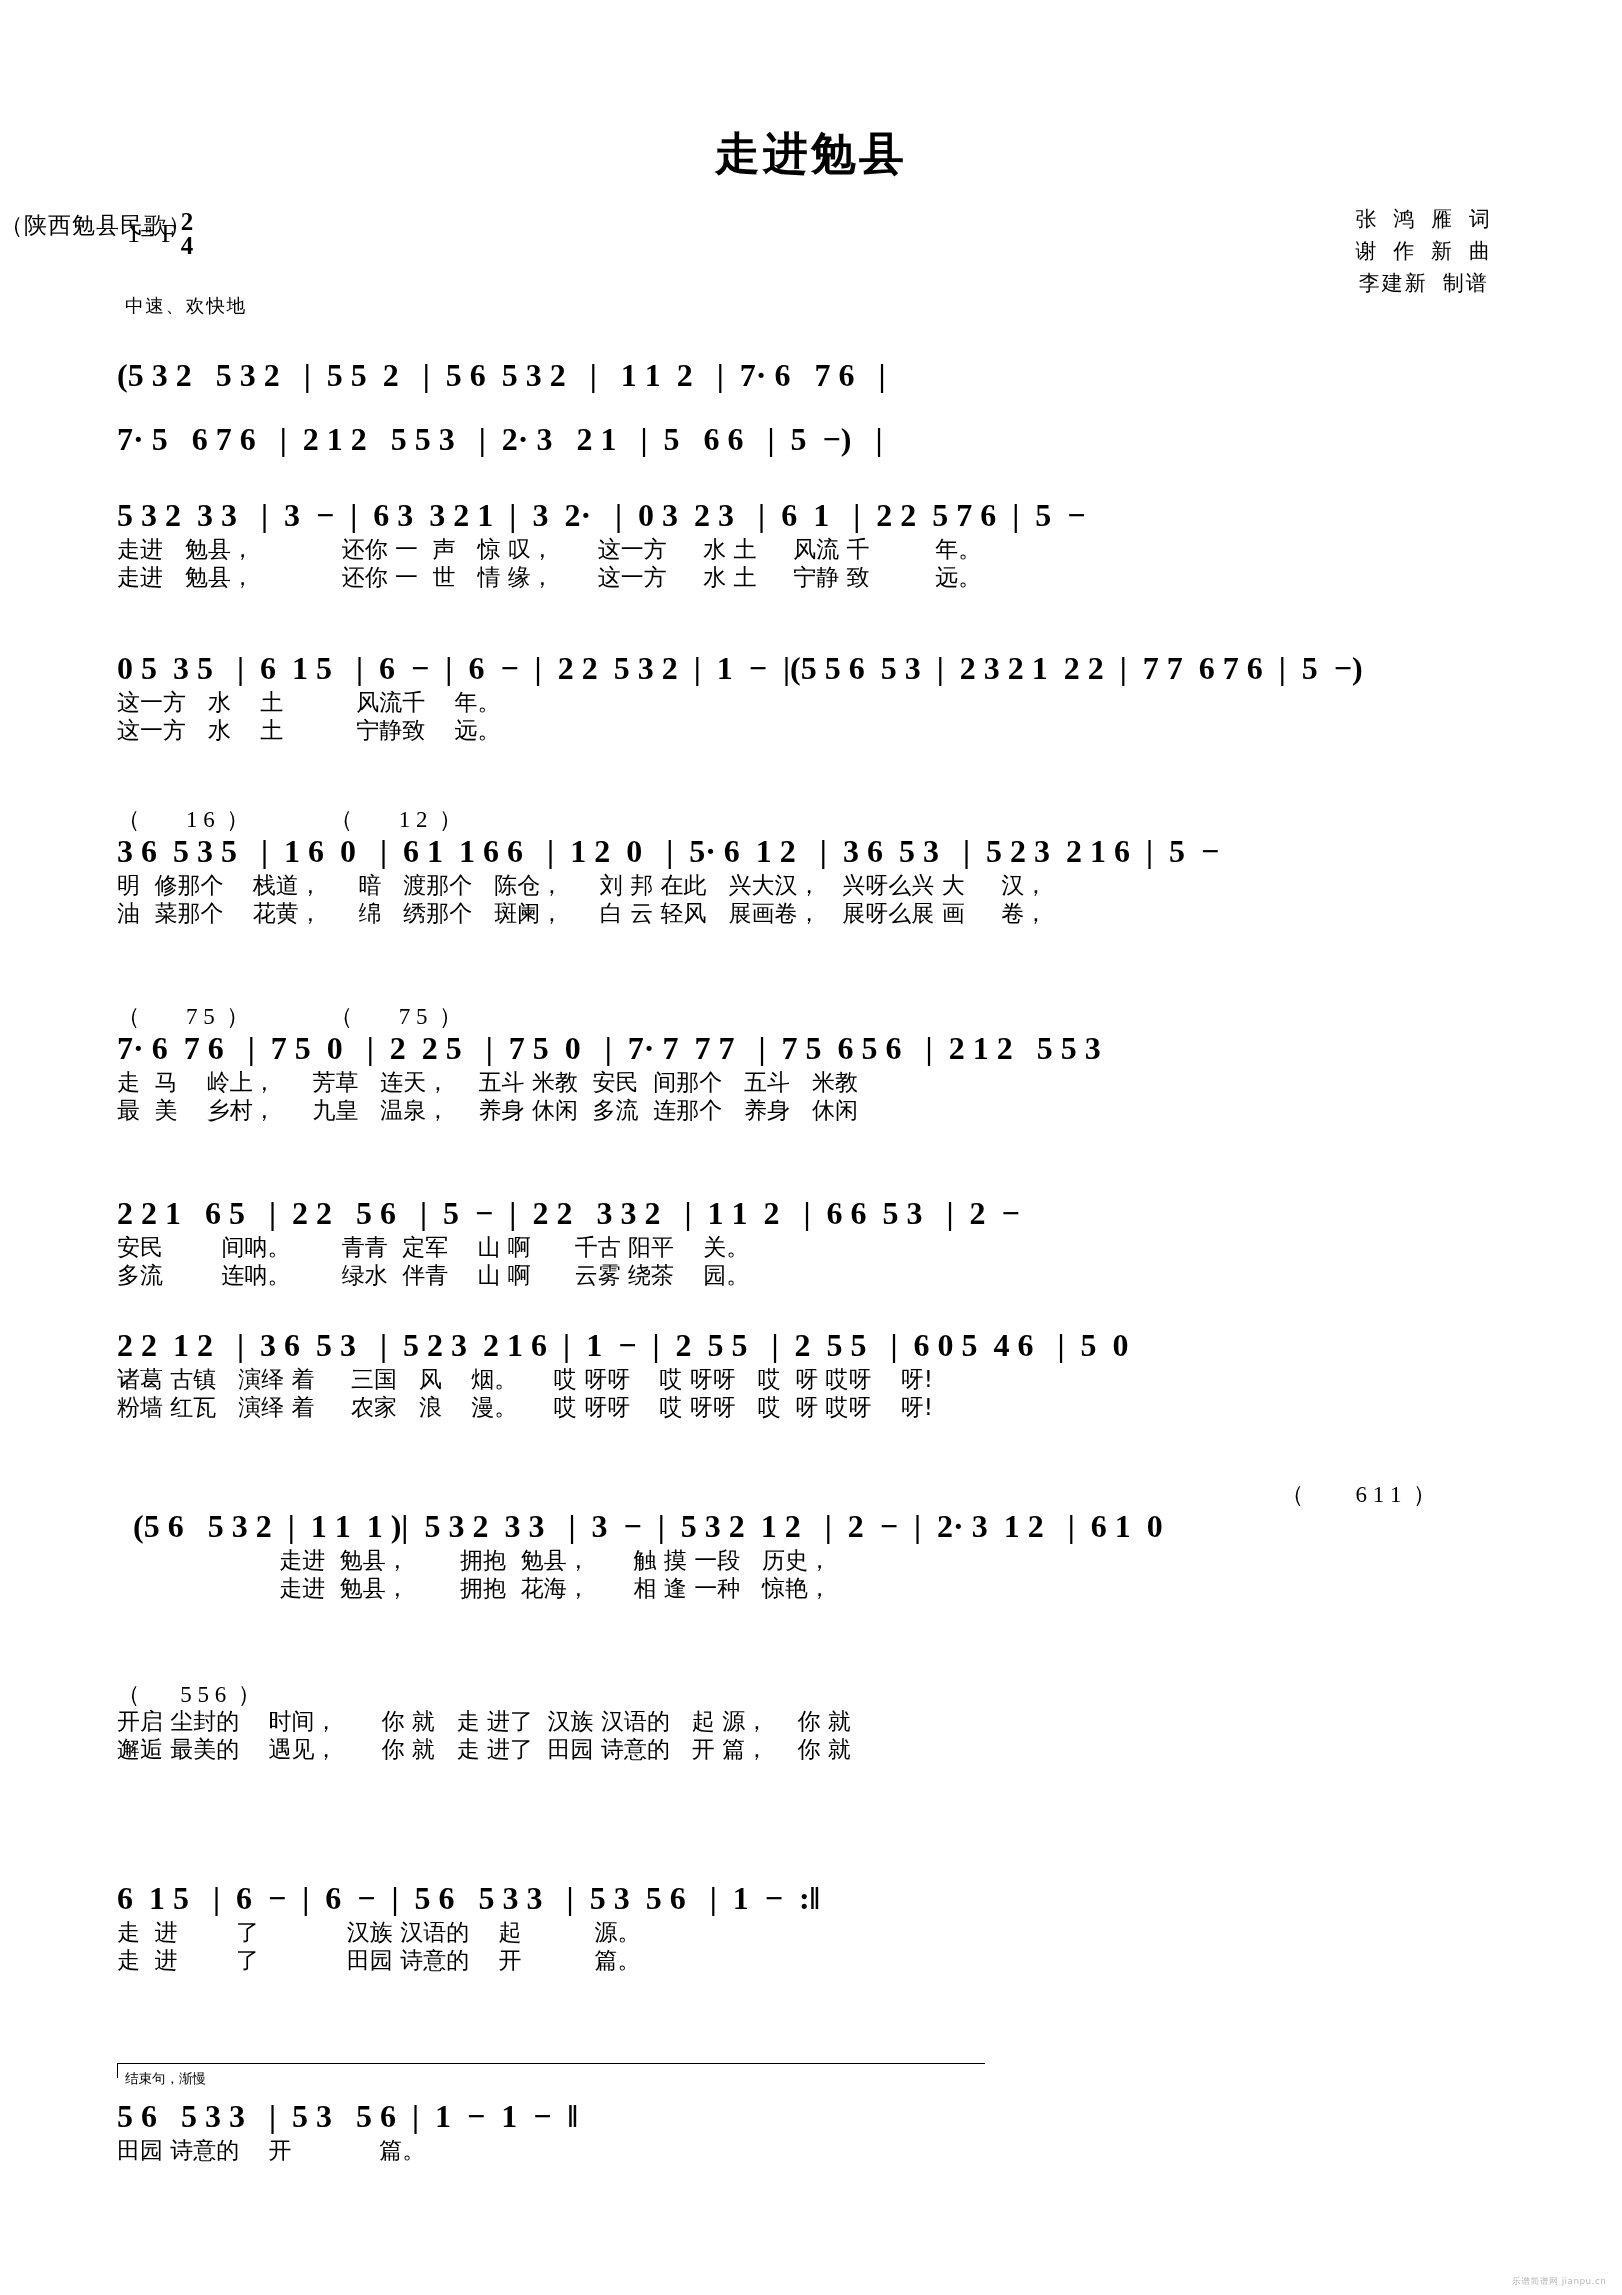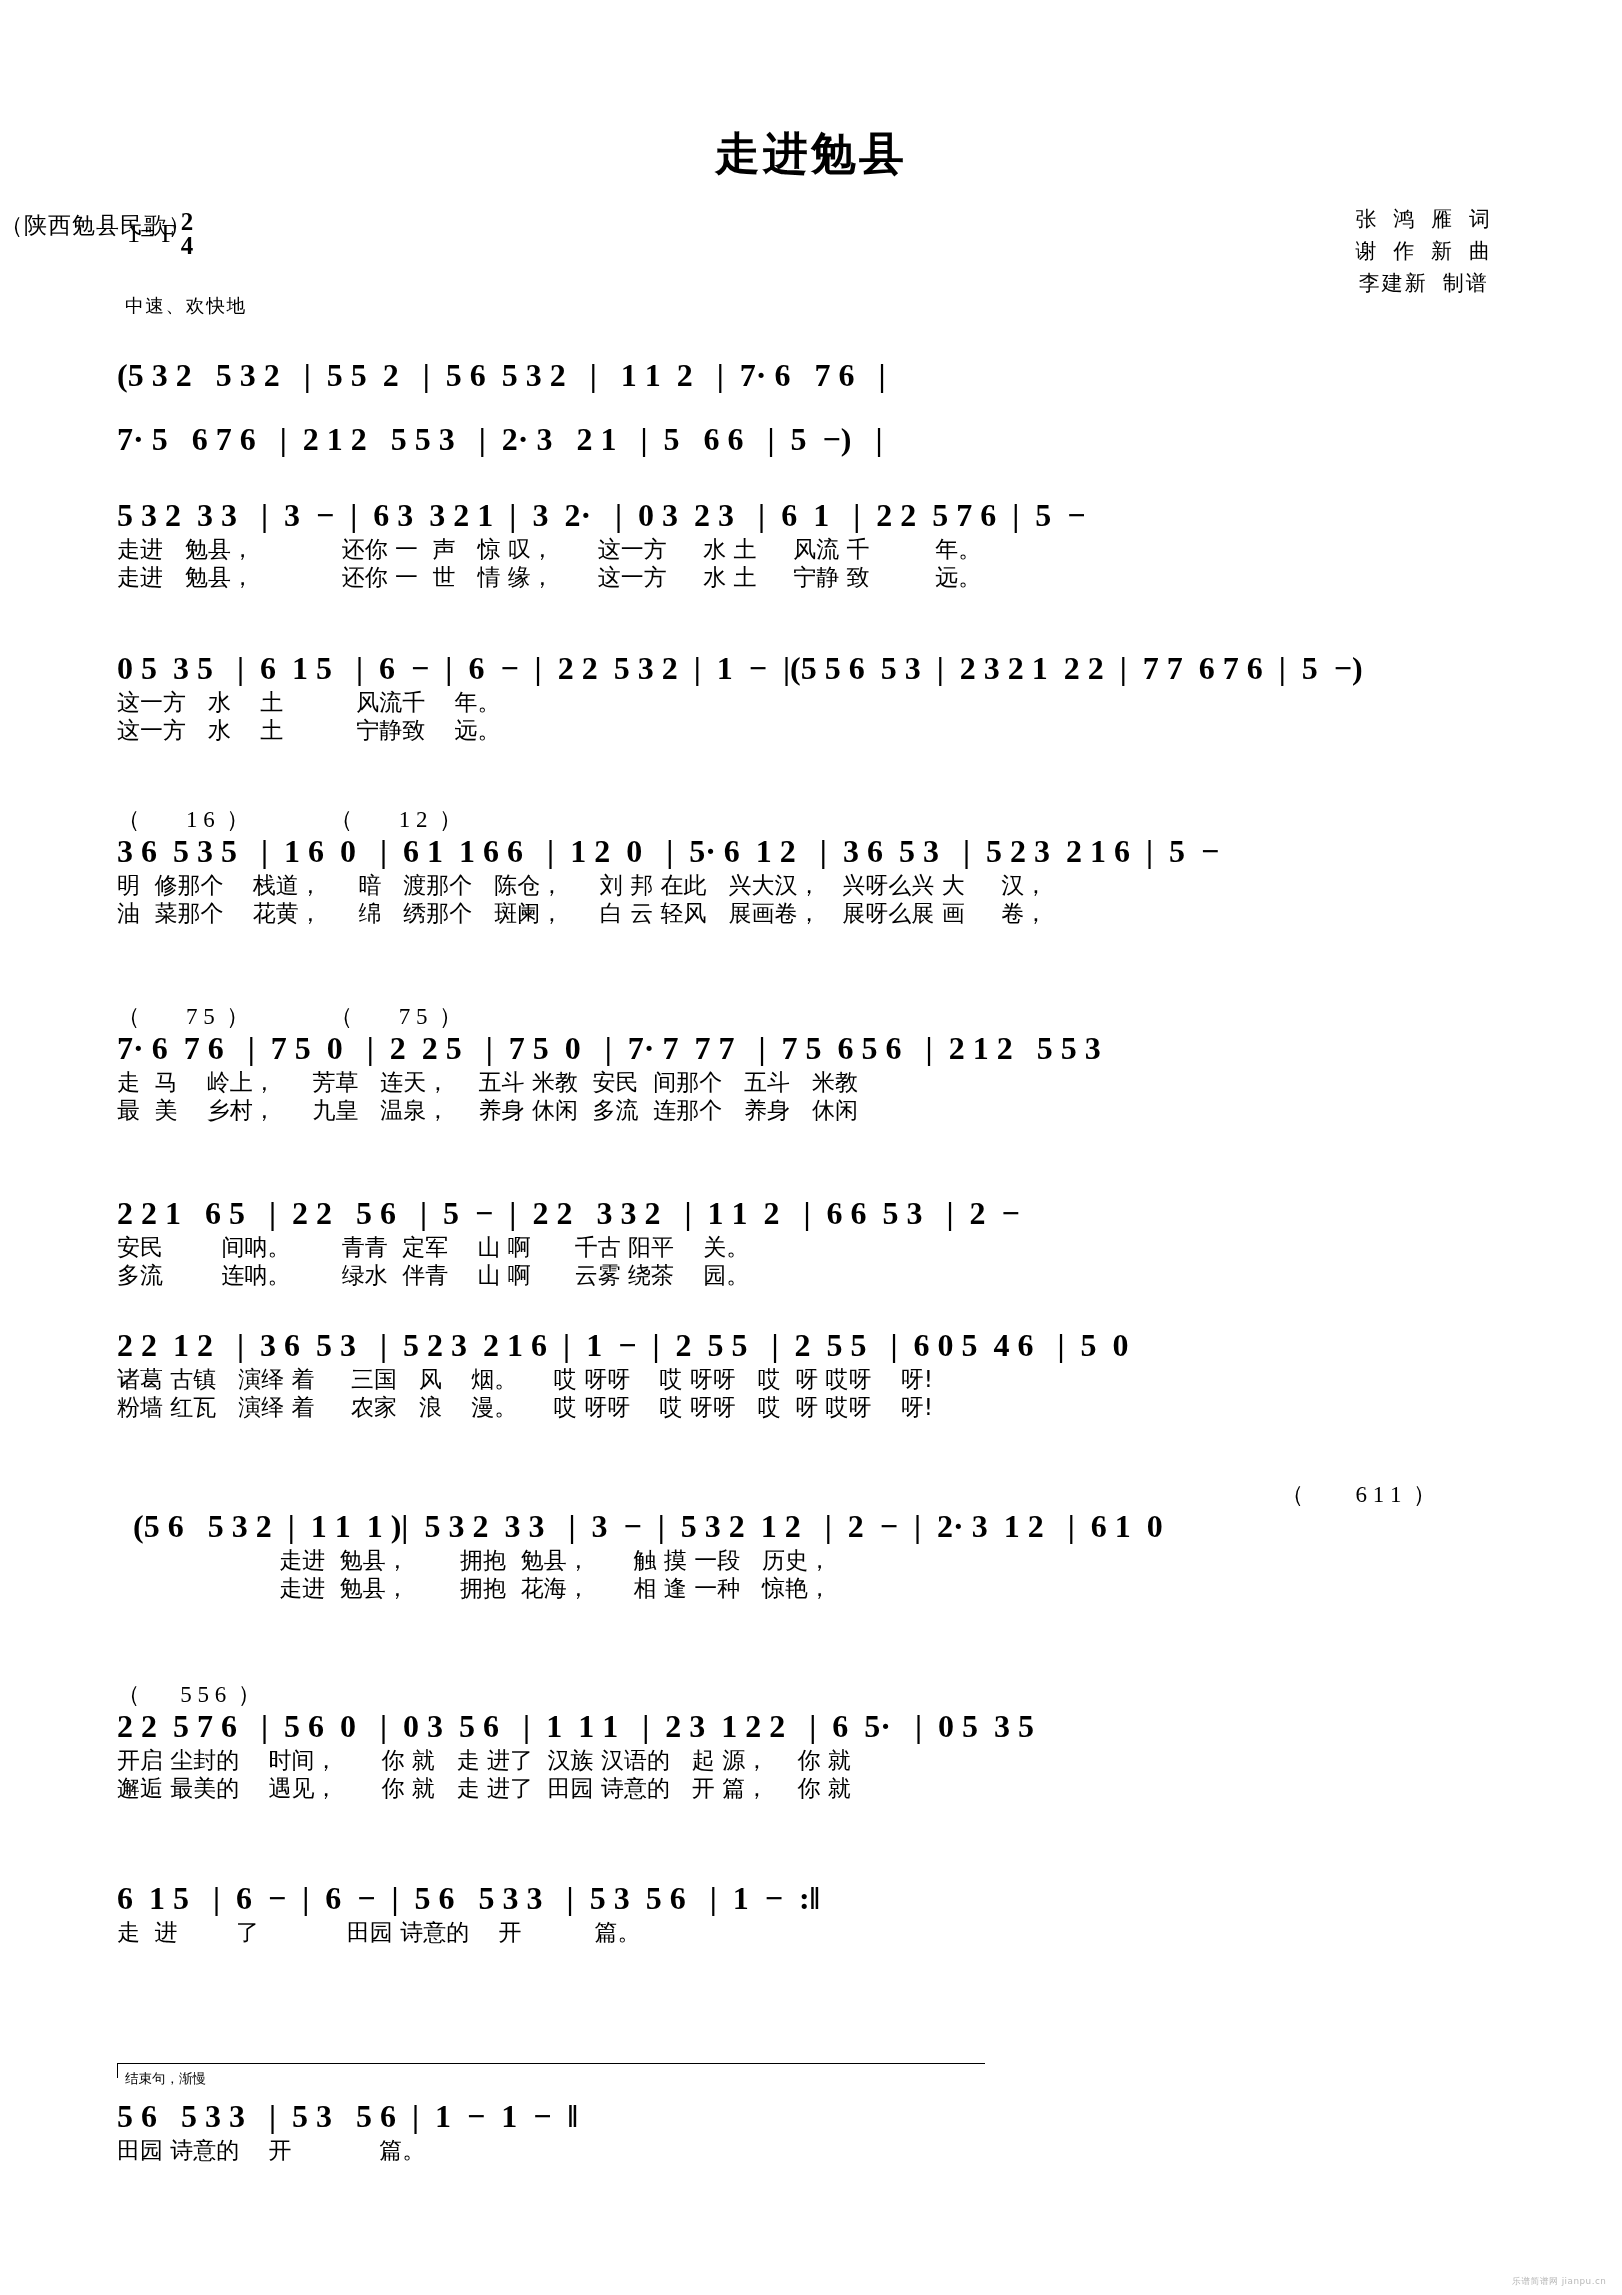--- a/index.html
+++ b/index.html
@@ -194,27 +194,27 @@
 
   <div class="system" style="top:1482px;margin-left:16px;">
     <div class="small-above" style="text-align:right;padding-right:88px;">（         6 1 1  ）</div>
     <div class="notes">(5 6   5 3 2  |  1 1  1 )|  5 3 2  3 3   |  3  −  |  5 3 2  1 2   |  2  −  |  2· 3  1 2   |  6 1  0</div>
     <div class="lyric">                    走进  勉县，       拥抱  勉县，      触 摸 一段   历史，</div>
     <div class="lyric">                    走进  勉县，       拥抱  花海，      相 逢 一种   惊艳，</div>
   </div>
 
   <div class="system" style="top:1682px;">
     <div class="small-above">（       5 5 6  ）</div>
-    <div class="notes">2 2  5 7 6   |  5 6  0   |  0 3  5 6   |  1  1 1   |  2 3  1 2 2   |  6  5·   |  0 5  3 5</div>
     <div class="lyric">开启 尘封的    时间，      你 就   走 进了  汉族 汉语的   起 源，    你 就</div>
     <div class="lyric">邂逅 最美的    遇见，      你 就   走 进了  田园 诗意的   开 篇，    你 就</div>
   </div>
 
   <div class="system" style="top:1879px;">
     <div class="notes">6  1 5   |  6  −  |  6  −  |  5 6   5 3 3   |  5 3  5 6   |  1  −  :‖</div>
+    <div class="lyric">走  进        了            汉族 汉语的    起          源。</div>
     <div class="lyric">走  进        了            田园 诗意的    开          篇。</div>
   </div>
 
   <div class="bracketline" style="top:2063px; left:117px; width:867px; height:13.5px;"></div>
   <div class="endnote" style="top:2070px; left:125px;">结束句，渐慢</div>
 
   <div class="system" style="top:2097px;">
     <div class="notes">5 6   5 3 3   |  5 3   5 6  |  1  −  1  −  ‖</div>
     <div class="lyric">田园 诗意的    开            篇。</div>
   </div>

